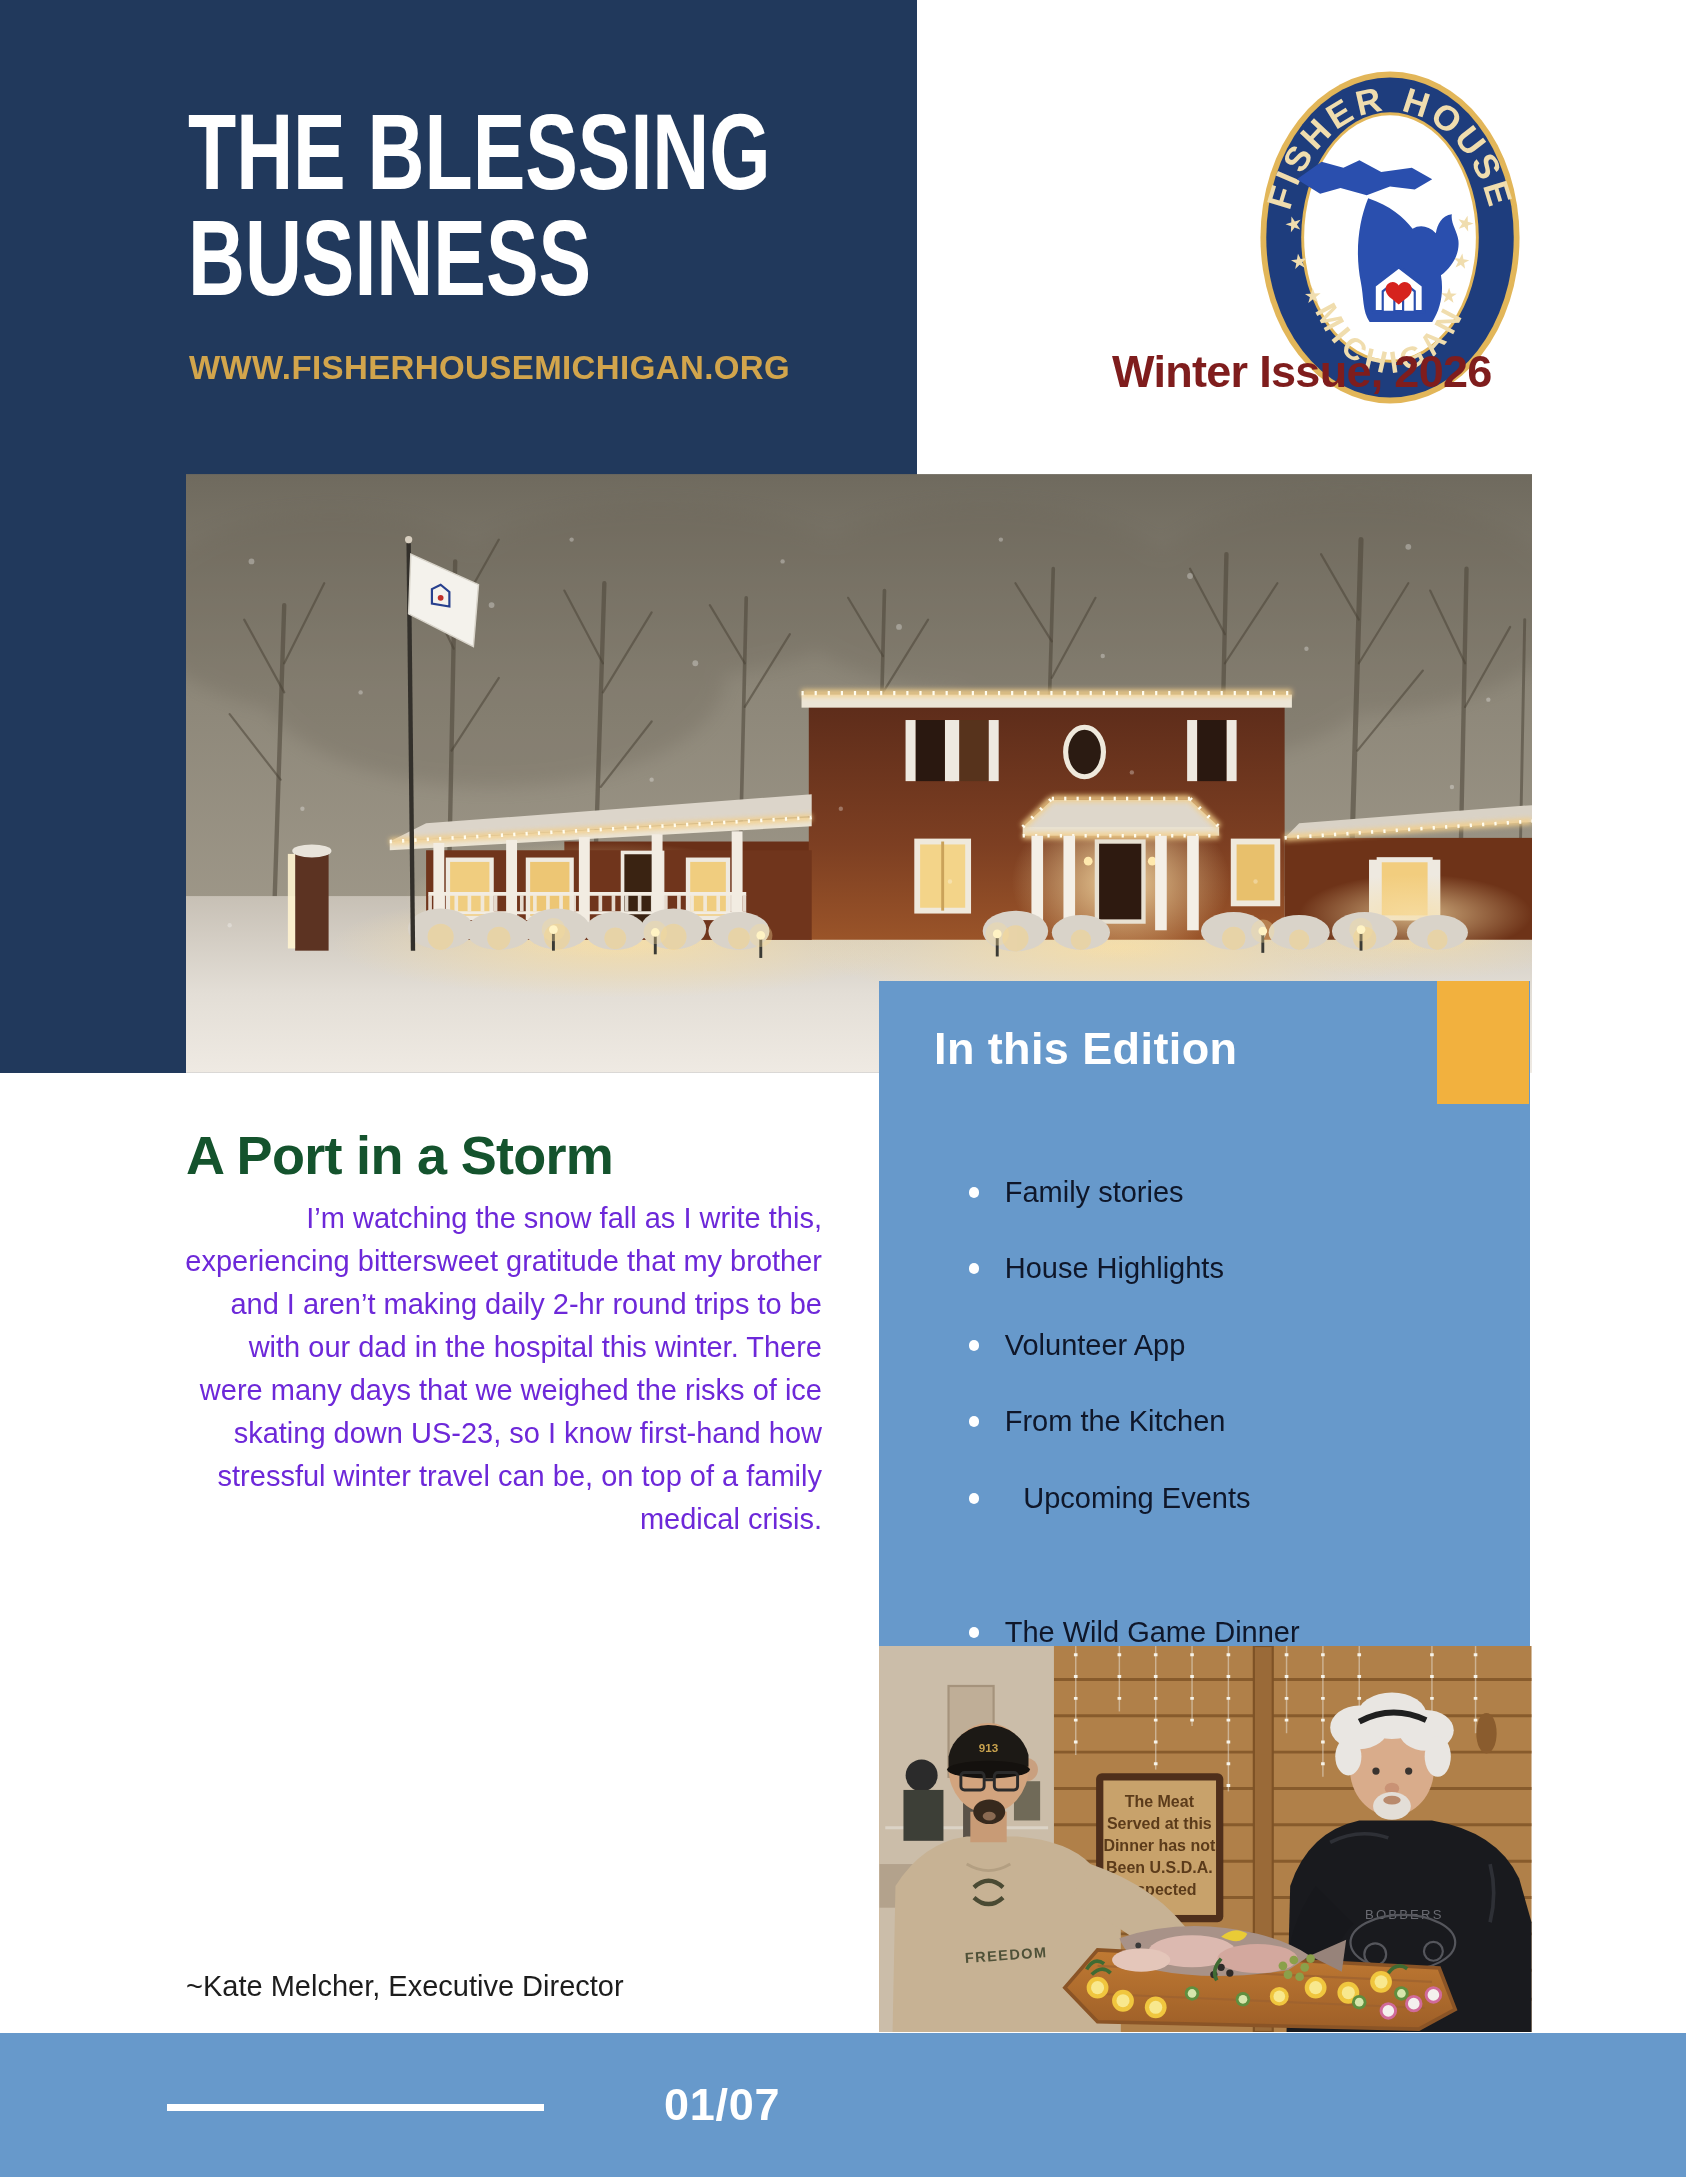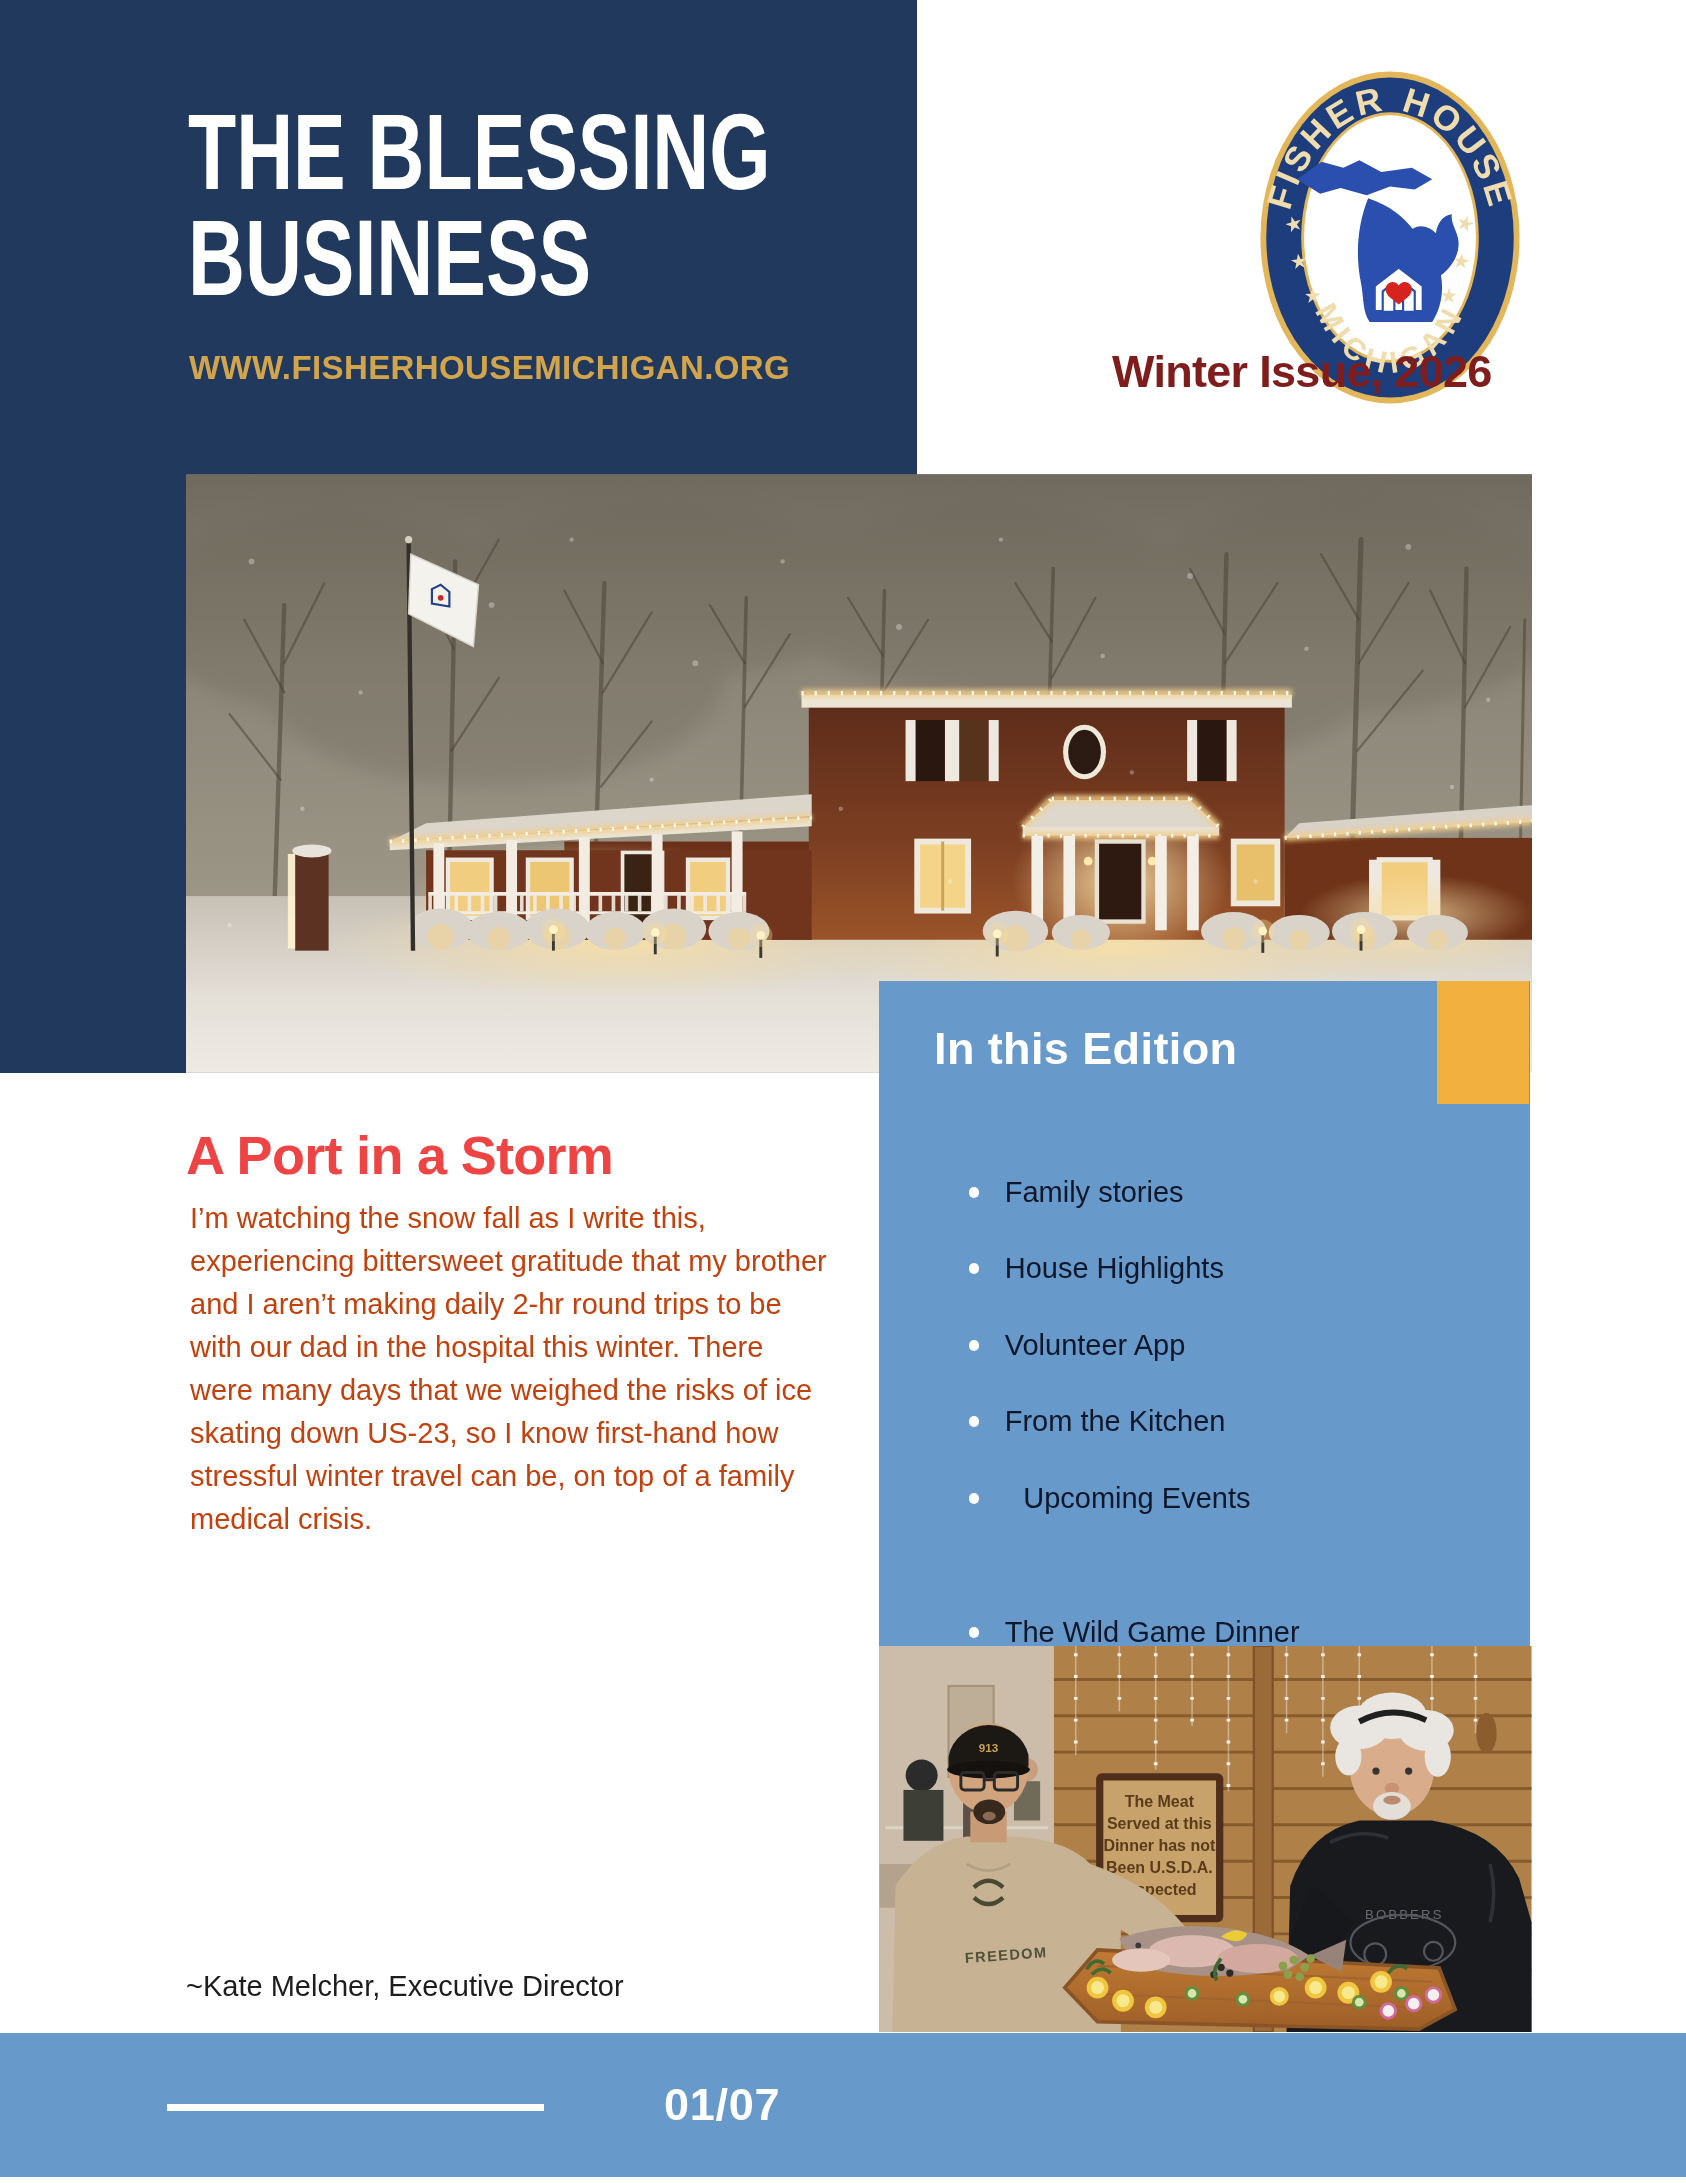--- a/index.html
+++ b/index.html
@@ -23,22 +23,22 @@
   .hero{left:186px;top:474px;width:1346px;height:599px;}
 
   
   .edition-box{left:879px;top:981px;width:651px;height:665px;background:#6799cb;}
   .gold-square{left:558px;top:0;width:92px;height:123px;background:#f2b13e;}
   .edition-heading{left:55px;top:42px;font-weight:700;font-size:45px;color:#ffffff;letter-spacing:0.4px;white-space:nowrap;}
   .ed-item{left:90px;display:flex;align-items:center;gap:25.5px;color:#0f172a;font-size:29px;white-space:nowrap;}
   .ed-dot{width:10.2px;height:10.2px;border-radius:50%;background:#ffffff;flex:0 0 auto;}
 
   
-  .article-heading{left:186px;top:1124px;font-weight:700;font-size:54px;color:#ef4444;letter-spacing:-0.7px;white-space:nowrap;}
-  .para{left:190px;width:644px;font-size:29px;line-height:43px;color:#c2410c;}
+  .article-heading{left:186px;top:1124px;font-weight:700;font-size:54px;color:#14532d;letter-spacing:-0.7px;white-space:nowrap;}
+  .para{left:178px;width:644px;font-size:29px;line-height:43px;color:#6d28d9;text-align:right;}
   .para-1{top:1197px;}
   .para-2{top:1616px;}
   .signature{left:186px;top:1970px;font-size:29px;color:#1d1d1d;white-space:nowrap;}
 
   
   .event-photo{left:879px;top:1646px;width:653px;height:386px;}
 
   
   .footer{left:0;top:2033px;width:1687px;height:144px;background:#6799cb;}
   .footer-line{left:167px;top:71px;width:377px;height:7.3px;background:#ffffff;}

